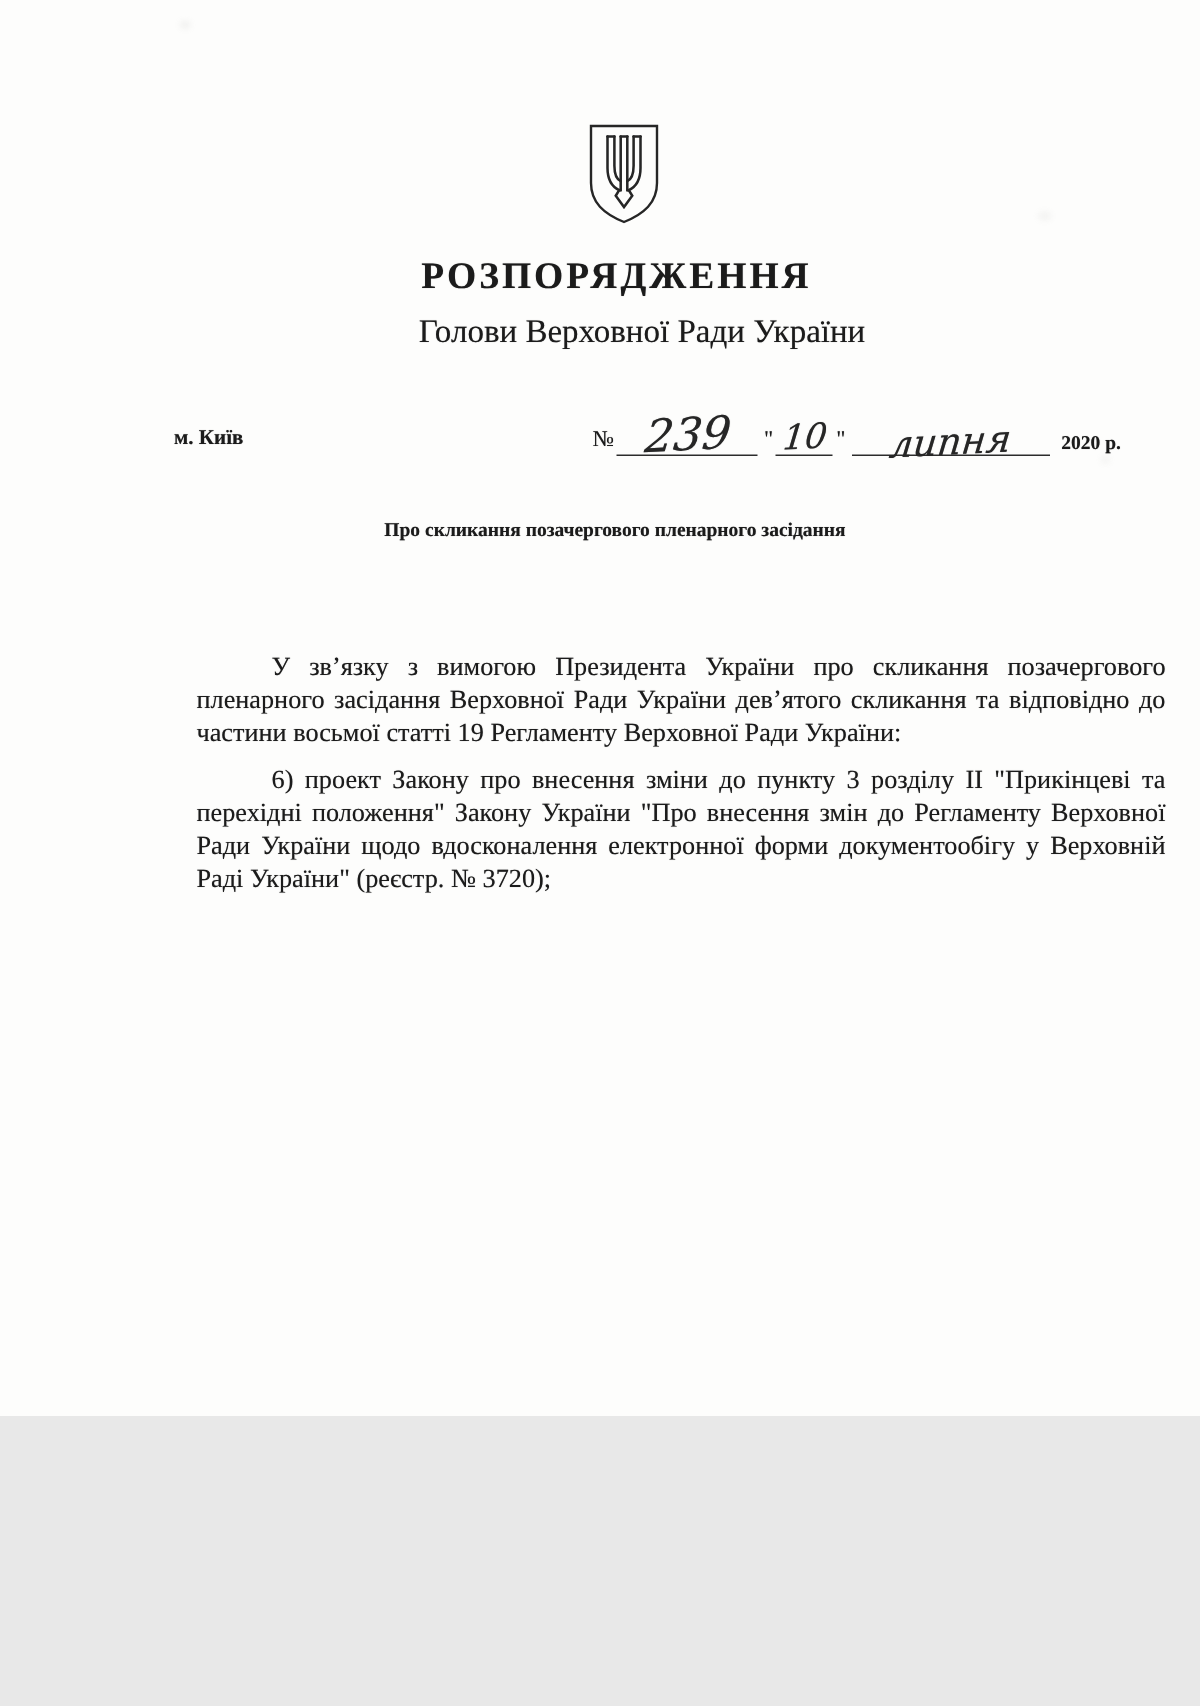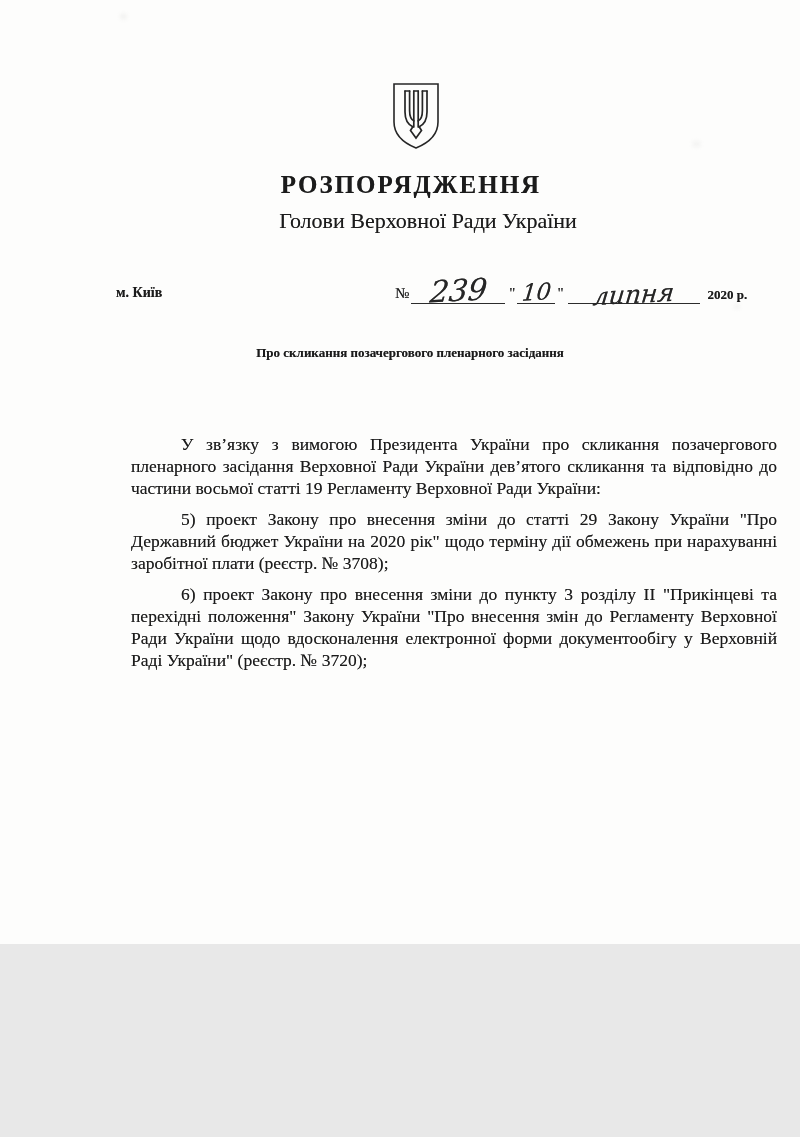--- a/index.html
+++ b/index.html
@@ -197,17 +197,16 @@
       <span class="year">2020 р.</span>
     </div>
   </div>
 
   <div class="subject">
     <div>Про скликання позачергового пленарного засідання</div>
   </div>
 
   <div class="body">
     <p>У зв’язку з вимогою Президента України про скликання позачергового пленарного засідання Верховної Ради України дев’ятого скликання та відповідно до частини восьмої статті 19 Регламенту Верховної Ради України:</p>
-    <p>5) проект Закону про внесення зміни до статті 29 Закону України "Про Державний бюджет України на 2020 рік" щодо терміну дії обмежень при нарахуванні заробітної плати (реєстр. № 3708);</p>
     <p>6) проект Закону про внесення зміни до пункту 3 розділу II "Прикінцеві та перехідні положення" Закону України "Про внесення змін до Регламенту Верховної Ради України щодо вдосконалення електронної форми документообігу у Верховній Раді України" (реєстр. № 3720);</p>
   </div>
 
 </div>
 
 </body></html>

